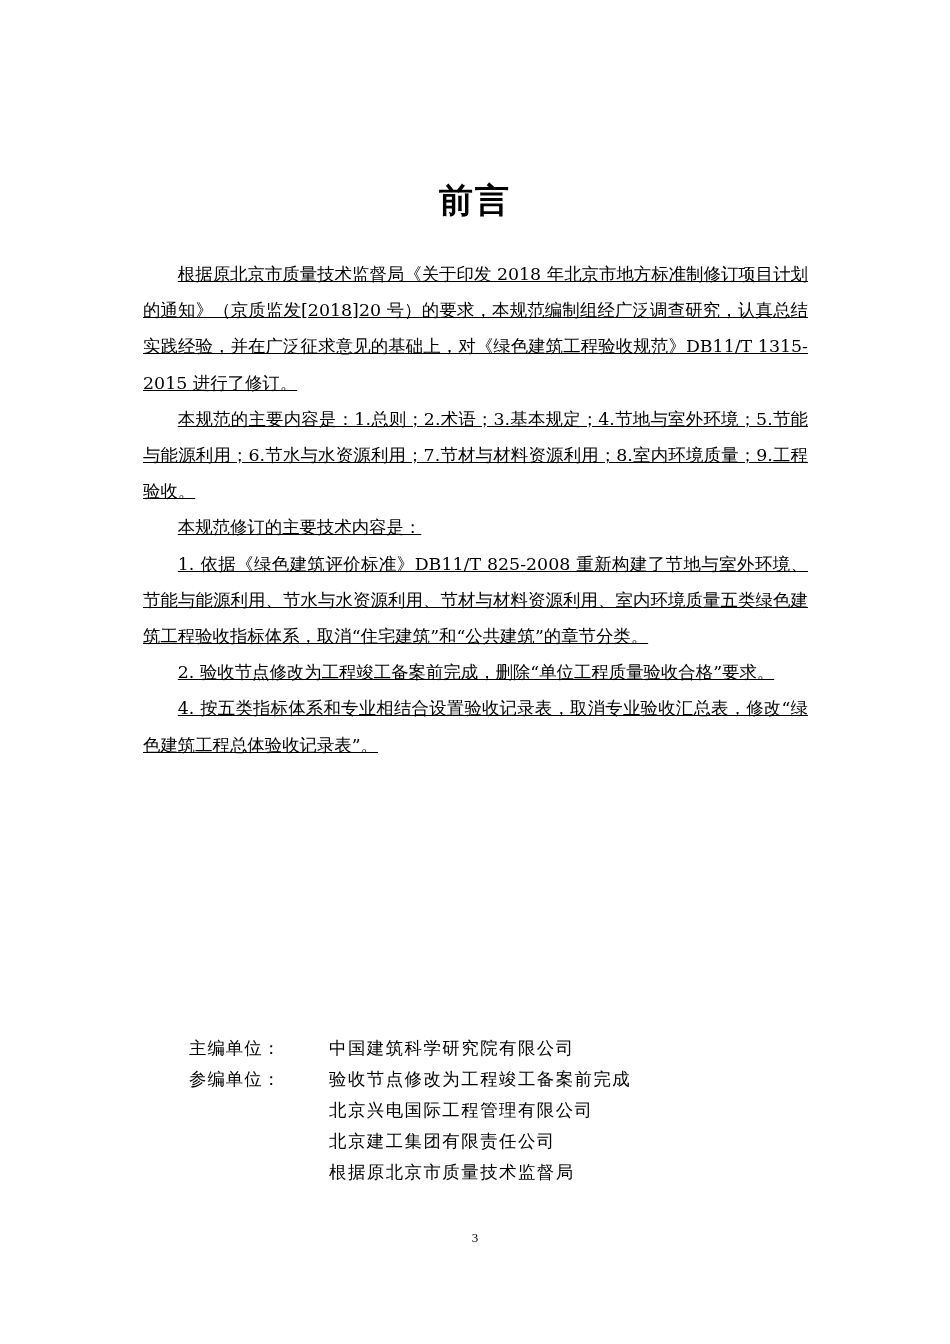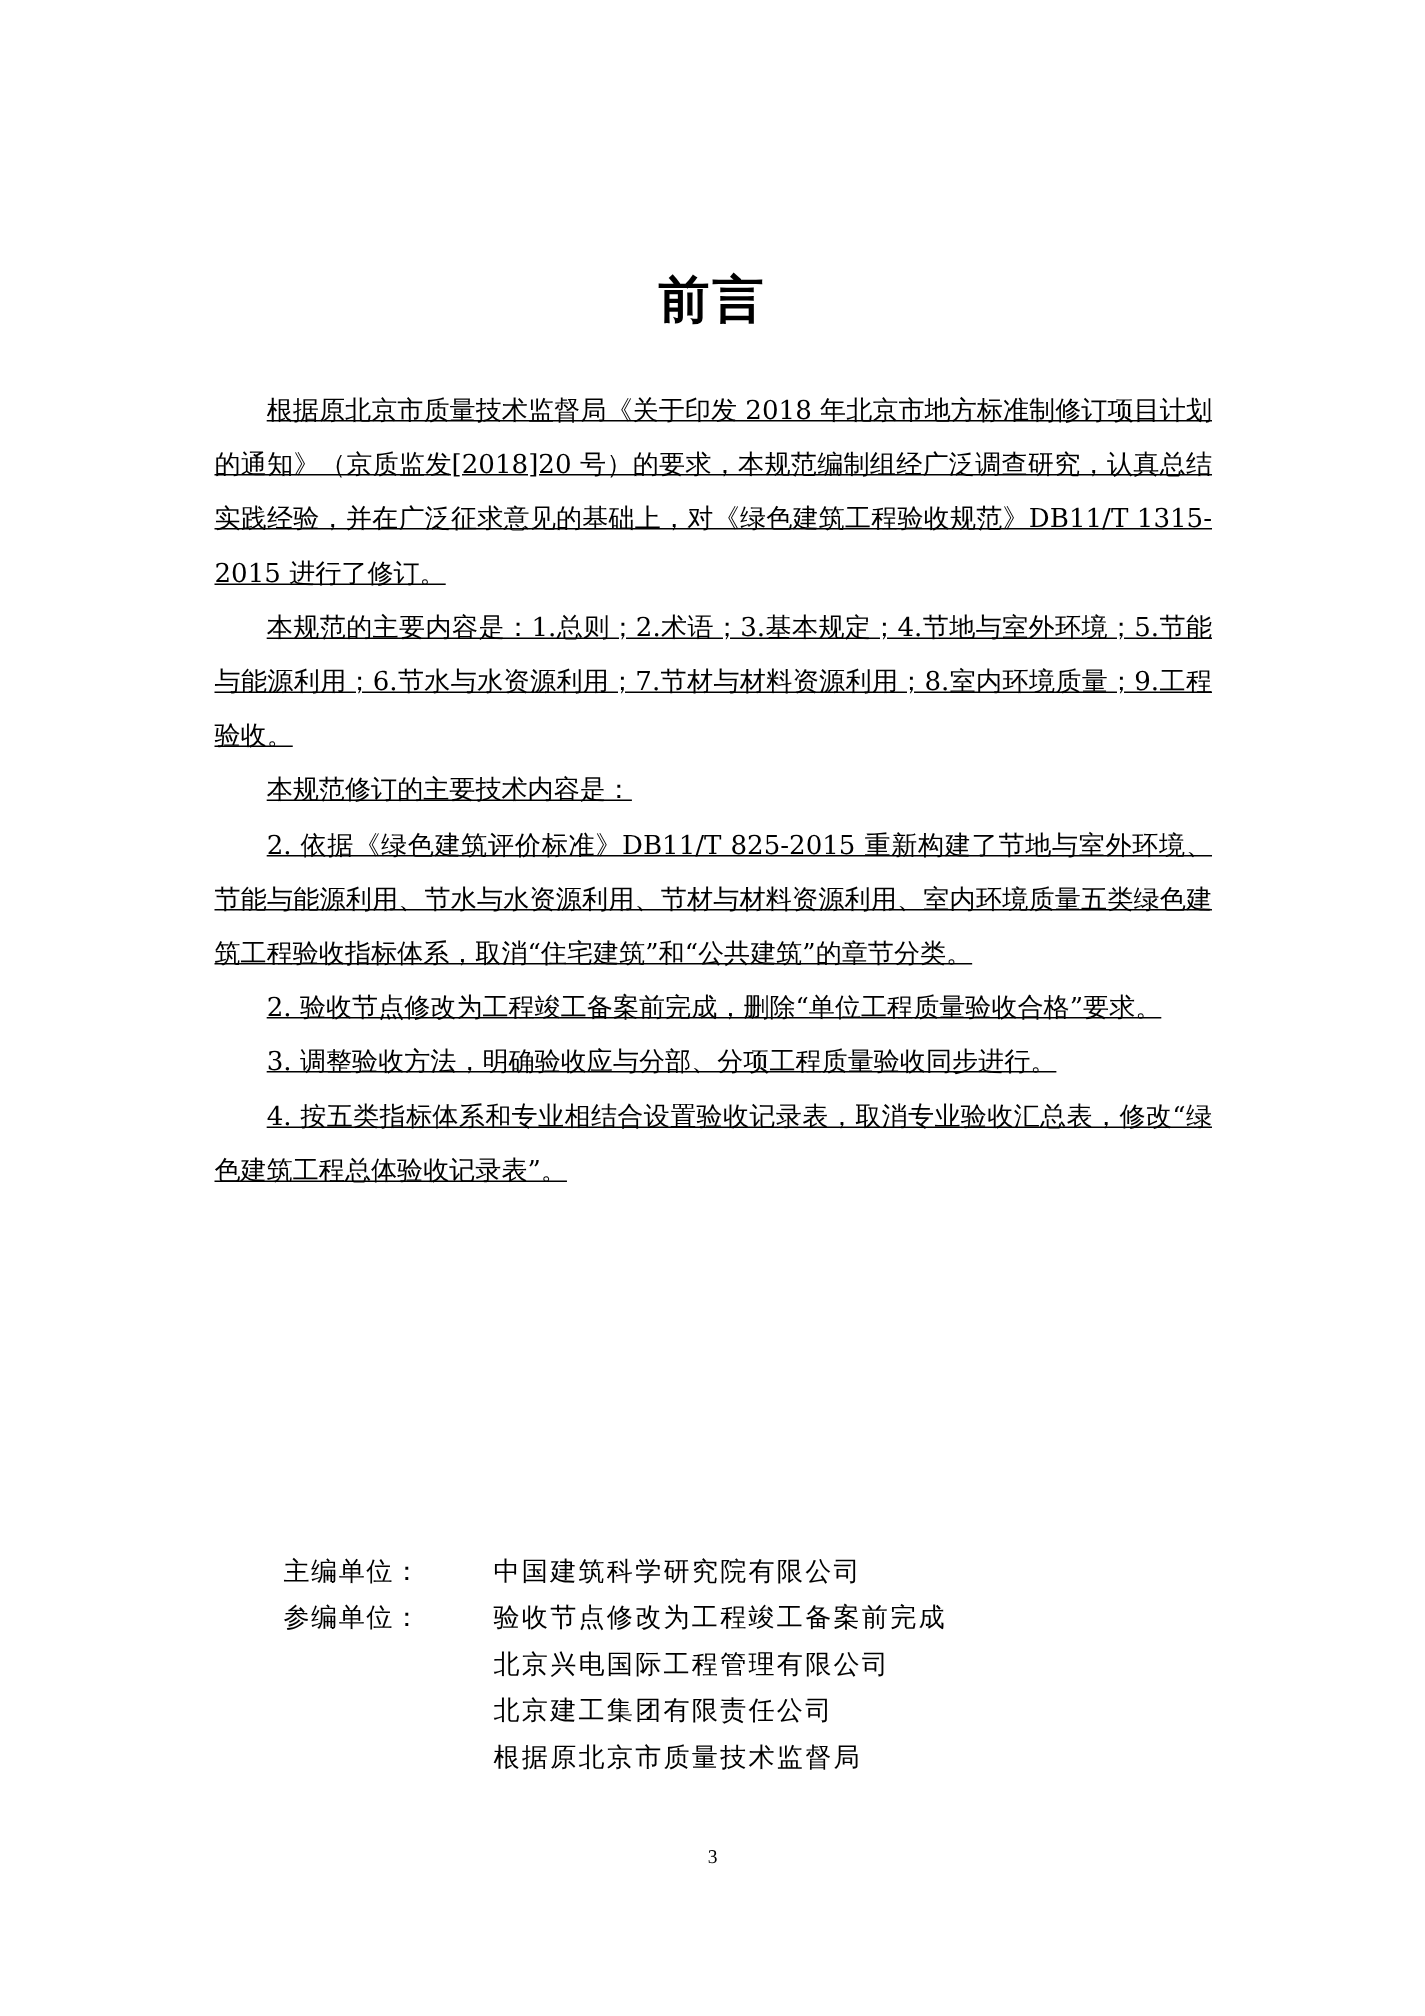--- a/index.html
+++ b/index.html
@@ -83,23 +83,22 @@
 <body>
 
 <div class="page">
 
   <h1 class="title">前言</h1>
 
   <div class="body">
     <p class="para">根据原北京市质量技术监督局《关于印发 2018 年北京市地方标准制修订项目计划的通知》（京质监发[2018]20 号）的要求，本规范编制组经广泛调查研究，认真总结实践经验，并在广泛征求意见的基础上，对《绿色建筑工程验收规范》DB11/T 1315-2015 进行了修订。</p>
     <p class="para">本规范的主要内容是：1.总则；2.术语；3.基本规定；4.节地与室外环境；5.节能与能源利用；6.节水与水资源利用；7.节材与材料资源利用；8.室内环境质量；9.工程验收。</p>
     <p class="para">本规范修订的主要技术内容是：</p>
-    <p class="para">2. 依据《绿色建筑评价标准》DB11/T 825-2015 重新构建了节地与室外环境、节能与能源利用、节水与水资源利用、节材与材料资源利用、室内环境质量五类绿色建筑工程验收指标体系，取消“住宅建筑”和“公共建筑”的章节分类。</p>
+    <p class="para">1. 依据《绿色建筑评价标准》DB11/T 825-2008 重新构建了节地与室外环境、节能与能源利用、节水与水资源利用、节材与材料资源利用、室内环境质量五类绿色建筑工程验收指标体系，取消“住宅建筑”和“公共建筑”的章节分类。</p>
     <p class="para">2. 验收节点修改为工程竣工备案前完成，删除“单位工程质量验收合格”要求。</p>
-    <p class="para">3. 调整验收方法，明确验收应与分部、分项工程质量验收同步进行。</p>
     <p class="para">4. 按五类指标体系和专业相结合设置验收记录表，取消专业验收汇总表，修改“绿色建筑工程总体验收记录表”。</p>
   </div>
 
   <div class="credits">
     <div class="credit-row">
       <span class="credit-label">主编单位：</span>
       <span class="credit-value">中国建筑科学研究院有限公司</span>
     </div>
     <div class="credit-row">
       <span class="credit-label">参编单位：</span>

